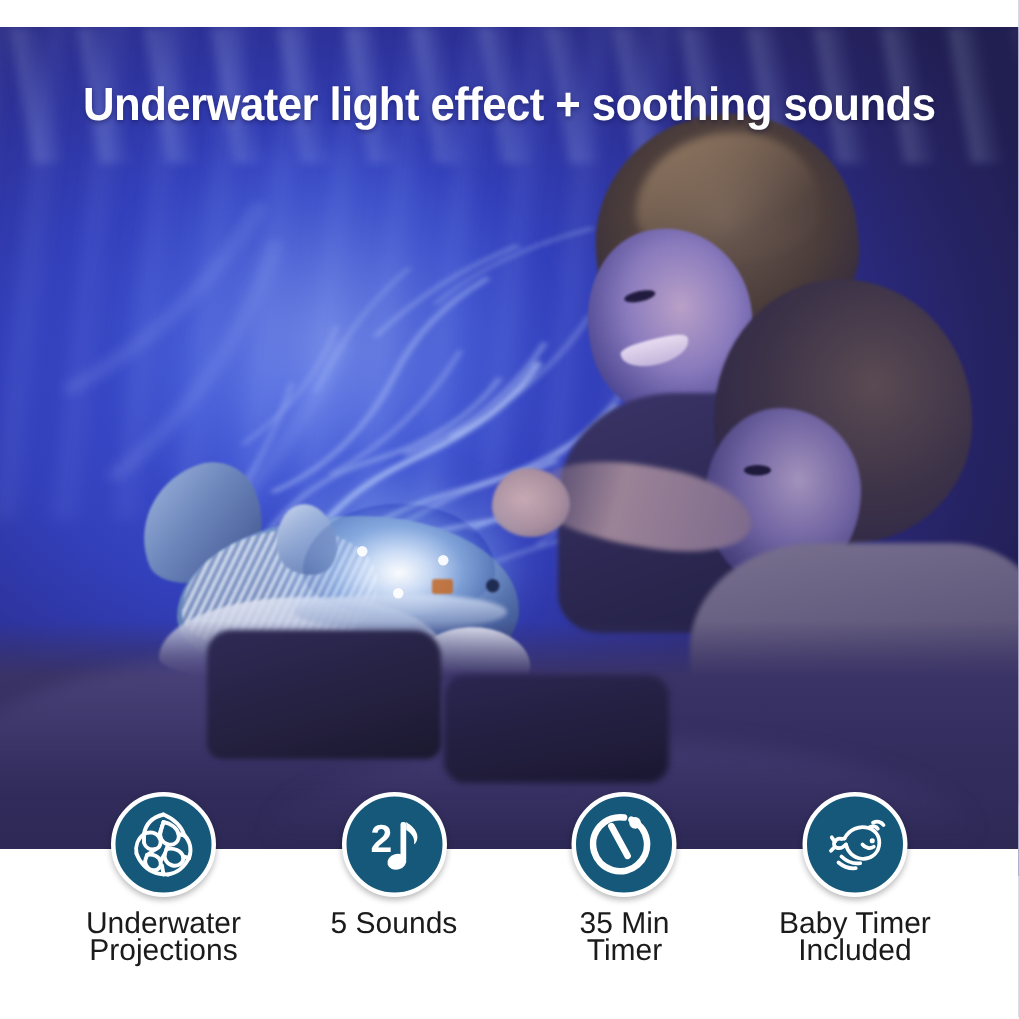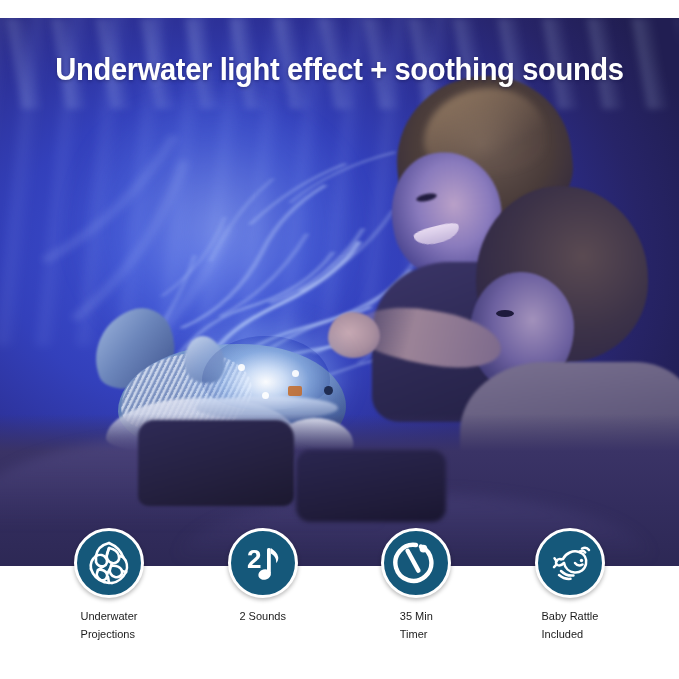--- a/index.html
+++ b/index.html
@@ -427,22 +427,23 @@
     box-sizing: border-box;
     box-shadow: 0 2px 4px rgba(0,0,0,.28);
     display: flex;
     align-items: center;
     justify-content: center;
     flex: none;
   }
   .badge svg { display: block; }
   .feature-label {
     margin-top: 9px;
+    text-align: center;
     color: #1b1b1b;
-    font-size: 11px;
+    font-size: 20px;
     line-height: 18px;
     font-weight: 400;
     white-space: pre-line;
     font-family: "Liberation Sans", "DejaVu Sans", sans-serif;
   }
 </style>
 </head>
 <body>
 
 <div id="stage">
@@ -575,21 +576,21 @@
             <svg width="46" height="46" viewBox="0 0 46 46" aria-hidden="true">
               <text x="7" y="28" font-family="Liberation Sans, sans-serif" font-size="26" font-weight="700" fill="#ffffff">2</text>
               <g fill="#ffffff">
                 <rect x="27" y="8" width="3.8" height="26" rx="1.6"></rect>
                 <path d="M30.8 8 C34.5 10.5 37.5 13 38.2 17 C38.6 19.6 37.6 21.8 36 23 C36.8 19.6 35.2 16 30.8 13.4 Z"></path>
                 <ellipse cx="24.6" cy="34.5" rx="6.4" ry="5.2" transform="rotate(-16 24.6 34.5)"></ellipse>
               </g>
             </svg>
           </span>
         </div>
-        <div class="feature-label">2 Sounds</div>
+        <div class="feature-label">5 Sounds</div>
       </div>
 
       <div class="feature">
         <div class="badge">
           <span>
             <svg width="46" height="46" viewBox="0 0 46 46" aria-hidden="true">
               <path d="M28 6.5 A18 18 0 1 1 23 5" fill="none" stroke="#ffffff" stroke-width="4.4" stroke-linecap="round"></path>
               <circle cx="30.4" cy="8.6" r="3.9" fill="#ffffff"></circle>
               <path d="M14.6 10.8 L25.4 30.6" fill="none" stroke="#ffffff" stroke-width="4.4" stroke-linecap="round"></path>
             </svg>
@@ -612,20 +613,20 @@
                 <circle cx="35.5" cy="21.5" r="1.7" fill="#ffffff" stroke="none"></circle>
                 <path d="M29 24 C31 26.5 34 27 36.5 25.5"></path>
                 <path d="M36 9.5 C38.6 8.2 41.4 8.8 43 11"></path>
                 <path d="M33.8 12.4 C35.8 11.4 38 11.8 39.2 13.5"></path>
                 <path d="M15 32 C18.5 35.5 23 37 27.5 36.5"></path>
                 <path d="M13 36 C16.5 39 20.5 40.2 24.5 39.8"></path>
               </g>
             </svg>
           </span>
         </div>
-        <div class="feature-label">Baby Rattle
+        <div class="feature-label">Baby Timer
 Included</div>
       </div>
 
     </div>
   </div>
 
 </div>
 
 </body></html>

